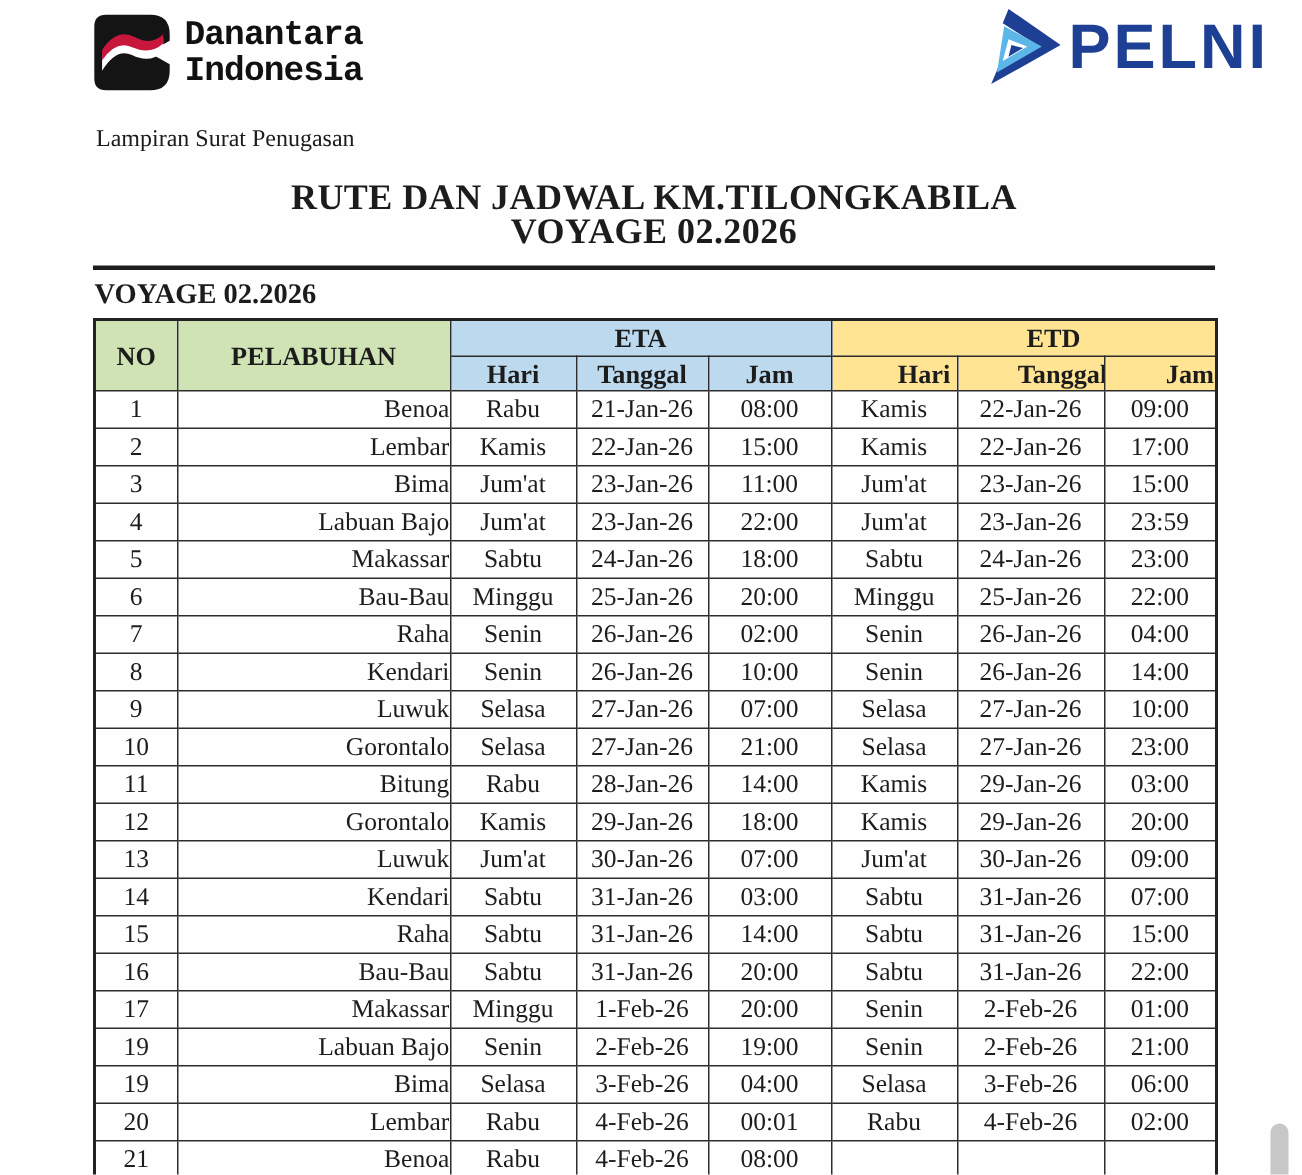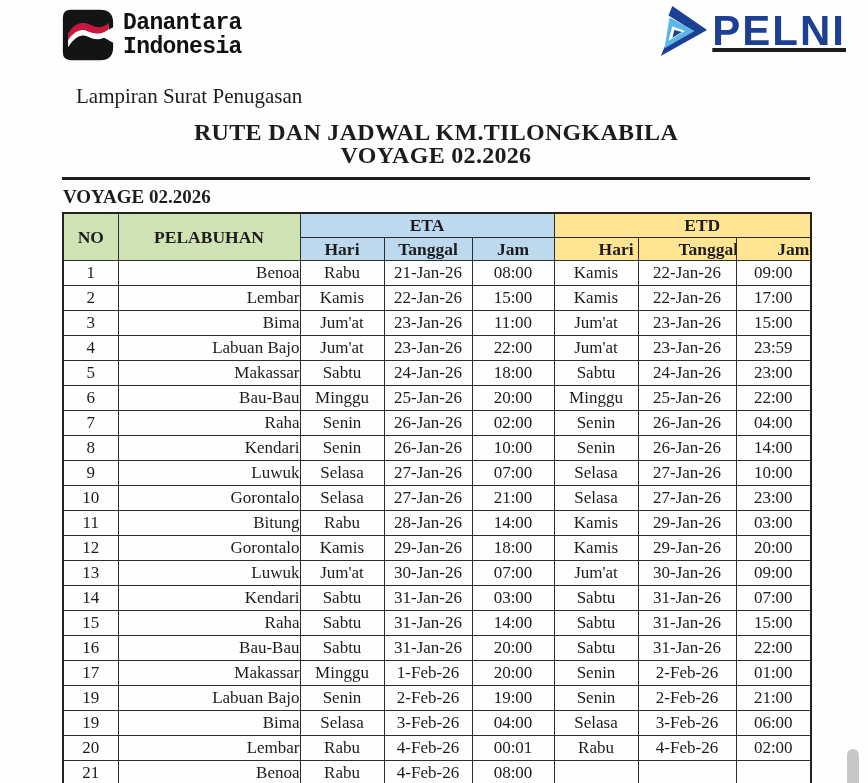--- a/index.html
+++ b/index.html
@@ -12,28 +12,28 @@
 
   
   .danantara { position:absolute; left:62px; top:9px; display:flex; align-items:center; gap:9px; }
   .dn-icon svg { display:block; }
   .dn-text {
     font-family:Liberation Mono, monospace; font-weight:bold;
     font-size:23px; line-height:24px; letter-spacing:-0.6px; color:#111;
   }
 
   
-  .pelni { position:absolute; right:22px; top:4px; display:flex; align-items:center; gap:1px;text-decoration:underline; }
+  .pelni { position:absolute; right:22px; top:4px; display:flex; align-items:center; gap:1px; }
   .pelni-icon svg { display:block; }
   .pelni-text {
     font-family:"Liberation Sans", sans-serif; font-weight:bold;
     font-size:42px; letter-spacing:2px; color:#1d3f94;
   }
 
-  .lampiran { position:absolute; left:76px; top:84px; font-size:21px; }
+  .lampiran { position:absolute; left:64px; top:84px; font-size:16px; }
 
   .title {
     position:absolute; left:62px; top:121px; width:748px;
     text-align:center; font-weight:bold; font-size:24px; line-height:23px;
     letter-spacing:0.3px;
   }
 
   .rule { position:absolute; left:62px; top:177px; width:748px; height:3px; background:#1e1e1e; }
 
   .voyage-label { position:absolute; left:63px; top:186px; font-weight:bold; font-size:19px; }

